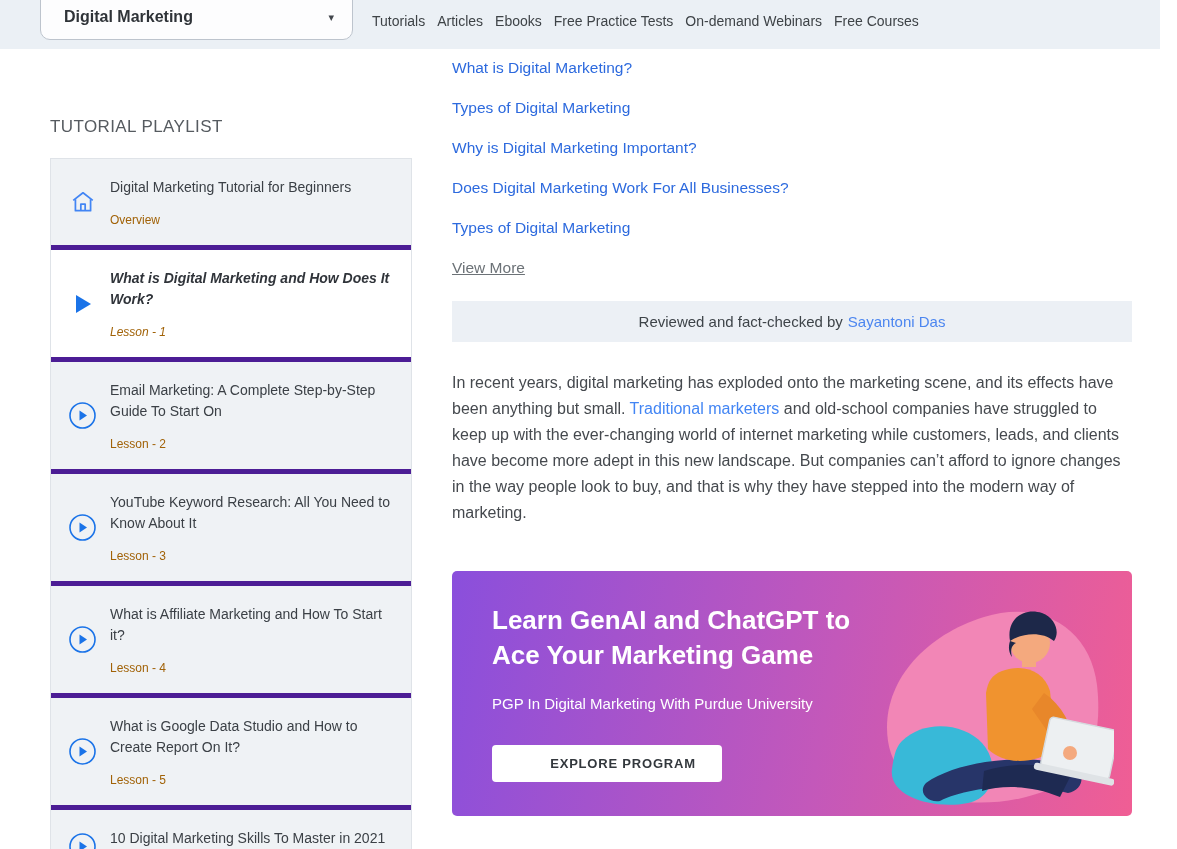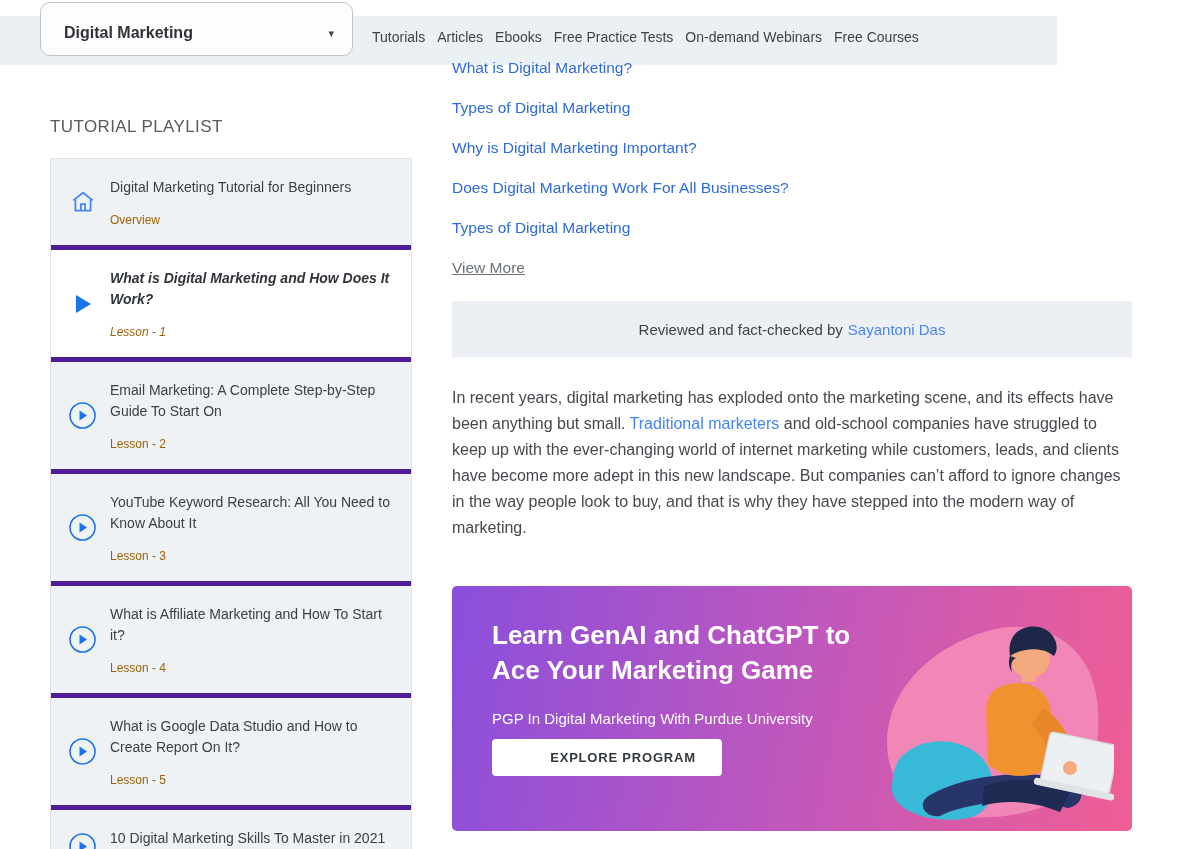--- a/index.html
+++ b/index.html
@@ -7,21 +7,21 @@
   body {
     position: relative;
     overflow: hidden;
     background: #ffffff;
     font-family: "Liberation Sans", sans-serif;
     color: #3c4248;
   }
 
   
   .navbar {
-    position: absolute; top: 16px; left: 0; width: 1057px; height: 49px;
+    position: absolute; top: 0; left: 0; width: 1160px; height: 49px;
     background: #ebf0f5;
   }
   .dropdown {
     position: absolute; left: 40px; top: -14px; width: 313px; height: 54px;
     background: #fdfdfe; border: 1px solid #bdc4cd; border-radius: 10px;
     display: flex; align-items: center; justify-content: space-between;
     padding: 8px 18px 0 23px; cursor: pointer;
   }
   .dropdown .val { font-size: 16px; font-weight: 700; color: #2f3338; }
   .dropdown .caret { font-size: 11px; color: #42464c; }
@@ -58,40 +58,40 @@
   .toc { padding-top: 9px; }
   .toc a {
     display: block; font-size: 15.5px; color: #2d6ade;
     text-decoration: none; margin-bottom: 22px; line-height: 18px;
   }
   .view-more {
     display: inline-block; font-size: 15.5px; color: #6c7277;
     text-decoration: underline; cursor: pointer;
   }
   .reviewed {
-    margin-top: 24px; height: 56px; background: #ecf0f5;
+    margin-top: 24px; height: 41px; background: #ecf0f5;
     display: flex; align-items: center; justify-content: center;
     font-size: 15px; color: #3e4449;
   }
   .reviewed a { color: #4c86f0; text-decoration: none; margin-left: 5px; }
   .article p { margin-top: 28px; font-size: 16px; line-height: 26px; color: #45494e; }
   .article a { color: #4285f4; text-decoration: none; }
 
   
   .promo {
     position: relative; margin-top: 45px; height: 245px; border-radius: 5px;
     background: linear-gradient(100deg, #8a4fdc 0%, #c358ba 55%, #f05e94 100%);
     padding: 32px 0 0 40px; overflow: hidden;
   }
   .promo h2 {
     width: 395px; font-size: 26px; line-height: 35px; font-weight: 700; color: #ffffff;
   }
   .promo .promo-sub { margin-top: 22px; font-size: 15px; font-weight: 500; color: #ffffff; }
   .promo .cta {
-    display: block; margin-top: 12px; width: 230px; height: 37px;
+    display: block; margin-top: 33px; width: 230px; height: 37px;
     background: #ffffff; border: none; border-radius: 4px;
     font-family: "Liberation Sans", sans-serif;
     font-size: 13px; font-weight: 700; letter-spacing: 0.8px; color: #33383d;
     cursor: pointer;
     padding-left: 32px;
   }
   .promo .illus { position: absolute; right: 18px; top: 30px; }
 </style>
 </head>
 <body>

